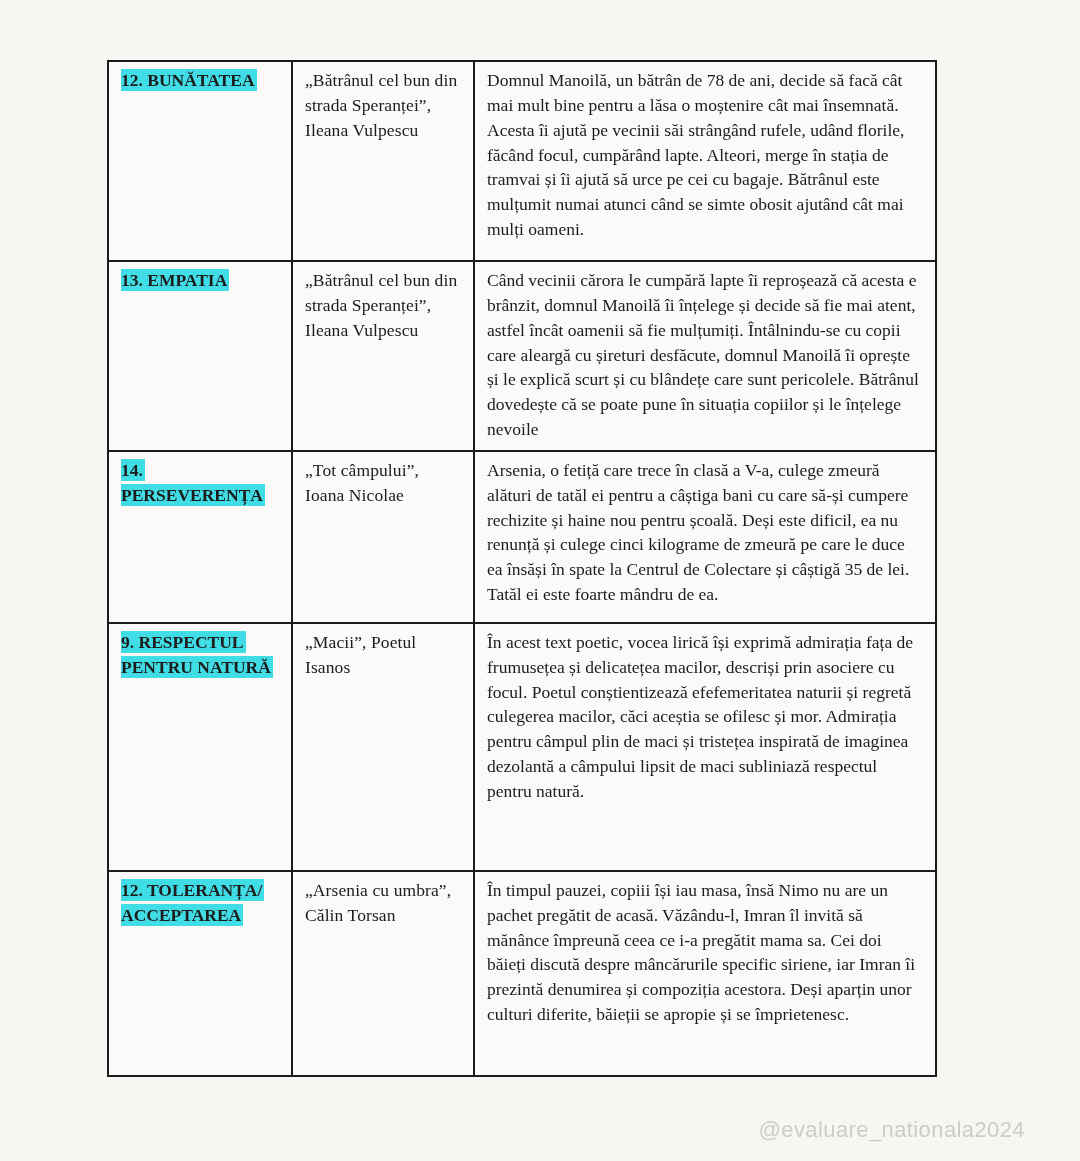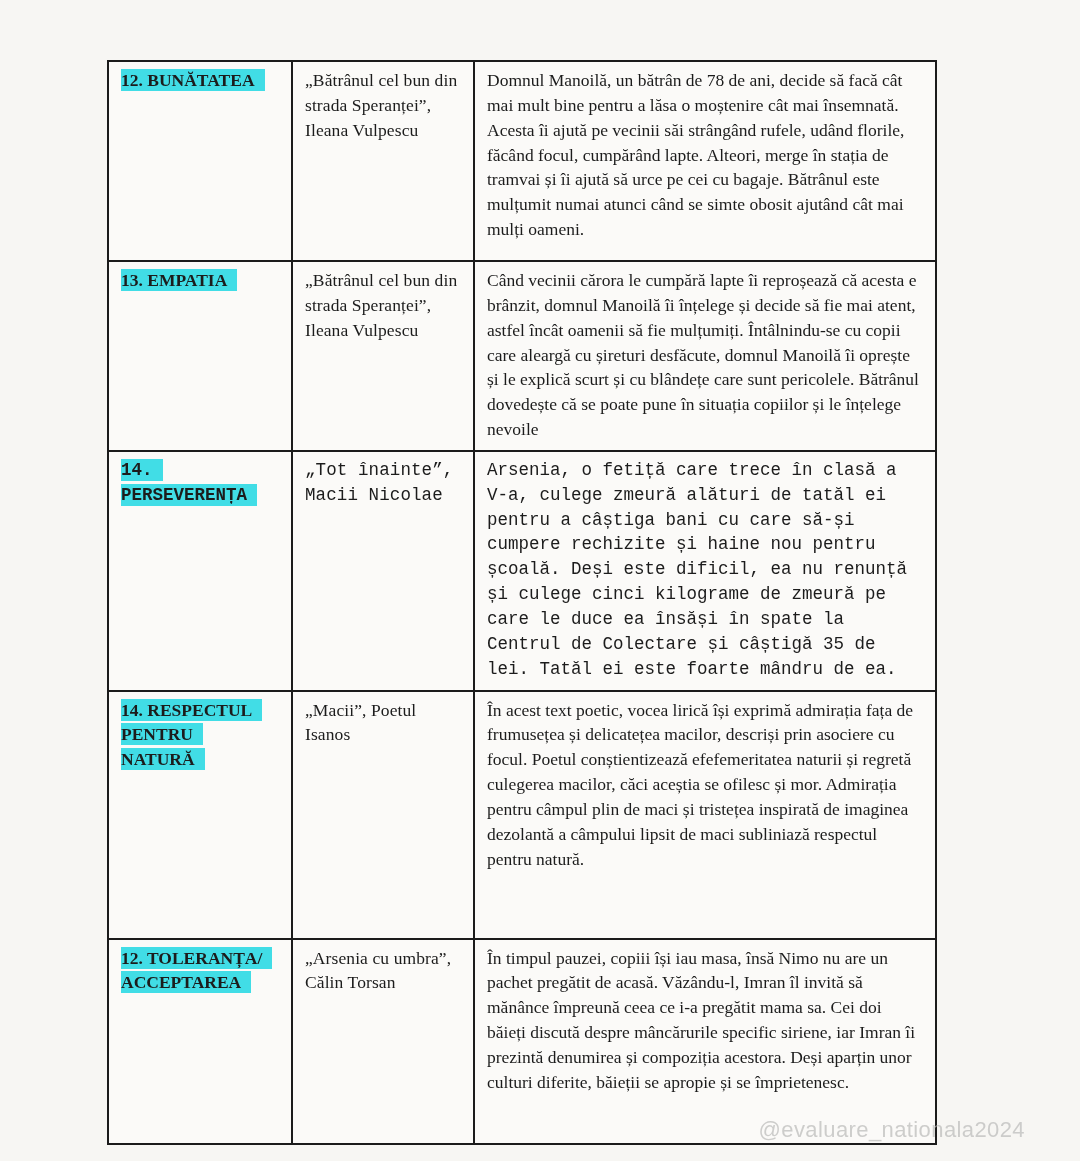--- a/index.html
+++ b/index.html
@@ -35,21 +35,21 @@
     vertical-align: top;
     padding: 6px 12px 8px 12px;
     font-size: 17.5px;
     line-height: 1.42;
   }
   td.col-value {
     font-weight: bold;
   }
   td.col-value .hl {
     background: #41dde6;
-    padding: 1px 10px 1px 0;
+    padding: 1px 2px 1px 0;
     box-decoration-break: clone;
     text-align: center;
     -webkit-box-decoration-break: clone;
   }
   td.col-source {
     letter-spacing: 0.1px;
   }
   td.col-summary {
     text-align: left;
   }
@@ -79,27 +79,27 @@
       <tr style="height:200px;">
         <td class="col-value"><span class="hl">12. BUNĂTATEA</span></td>
         <td class="col-source">„Bătrânul cel bun din strada Speranței”, Ileana Vulpescu</td>
         <td class="col-summary">Domnul Manoilă, un bătrân de 78 de ani, decide să facă cât mai mult bine pentru a lăsa o moștenire cât mai însemnată. Acesta îi ajută pe vecinii săi strângând rufele, udând florile, făcând focul, cumpărând lapte. Alteori, merge în stația de tramvai și îi ajută să urce pe cei cu bagaje. Bătrânul este mulțumit numai atunci când se simte obosit ajutând cât mai mulți oameni.</td>
       </tr>
       <tr style="height:179px;">
         <td class="col-value"><span class="hl">13. EMPATIA</span></td>
         <td class="col-source">„Bătrânul cel bun din strada Speranței”, Ileana Vulpescu</td>
         <td class="col-summary">Când vecinii cărora le cumpără lapte îi reproșează că acesta e brânzit, domnul Manoilă îi înțelege și decide să fie mai atent, astfel încât oamenii să fie mulțumiți. Întâlnindu-se cu copii care aleargă cu șireturi desfăcute, domnul Manoilă îi oprește și le explică scurt și cu blândețe care sunt pericolele. Bătrânul dovedește că se poate pune în situația copiilor și le înțelege nevoile</td>
       </tr>
-      <tr style="height:172px;font-family:Liberation Mono, monospace;">
+      <tr style="height:172px;">
         <td class="col-value"><span class="hl">14. PERSEVERENȚA</span></td>
-        <td class="col-source">„Tot înainte”, Macii Nicolae</td>
+        <td class="col-source">„Tot câmpului”, Ioana Nicolae</td>
         <td class="col-summary">Arsenia, o fetiță care trece în clasă a V-a, culege zmeură alături de tatăl ei pentru a câștiga bani cu care să-și cumpere rechizite și haine nou pentru școală. Deși este dificil, ea nu renunță și culege cinci kilograme de zmeură pe care le duce ea însăși în spate la Centrul de Colectare și câștigă 35 de lei. Tatăl ei este foarte mândru de ea.</td>
       </tr>
       <tr style="height:248px;">
-        <td class="col-value"><span class="hl">14. RESPECTUL PENTRU NATURĂ</span></td>
+        <td class="col-value"><span class="hl">9. RESPECTUL PENTRU NATURĂ</span></td>
         <td class="col-source">„Macii”, Poetul Isanos</td>
         <td class="col-summary">În acest text poetic, vocea lirică își exprimă admirația fața de frumusețea și delicatețea macilor, descriși prin asociere cu focul. Poetul conștientizează efefemeritatea naturii și regretă culegerea macilor, căci aceștia se ofilesc și mor. Admirația pentru câmpul plin de maci și tristețea inspirată de imaginea dezolantă a câmpului lipsit de maci subliniază respectul pentru natură.</td>
       </tr>
       <tr style="height:205px;">
         <td class="col-value"><span class="hl">12. TOLERANȚA/ ACCEPTAREA</span></td>
         <td class="col-source">„Arsenia cu umbra”, Călin Torsan</td>
         <td class="col-summary">În timpul pauzei, copiii își iau masa, însă Nimo nu are un pachet pregătit de acasă. Văzându-l, Imran îl invită să mănânce împreună ceea ce i-a pregătit mama sa. Cei doi băieți discută despre mâncărurile specific siriene, iar Imran îi prezintă denumirea și compoziția acestora. Deși aparțin unor culturi diferite, băieții se apropie și se împrietenesc.</td>
       </tr>
     </tbody>
   </table>

